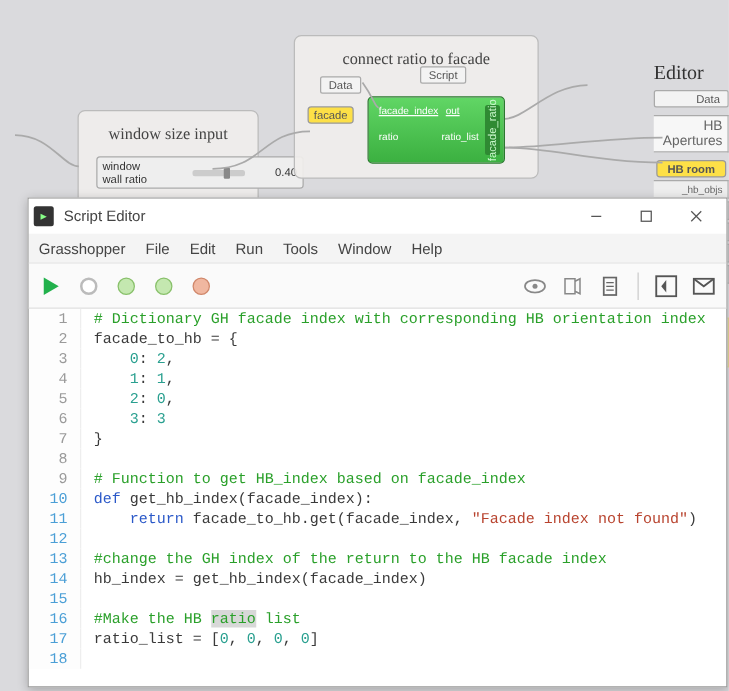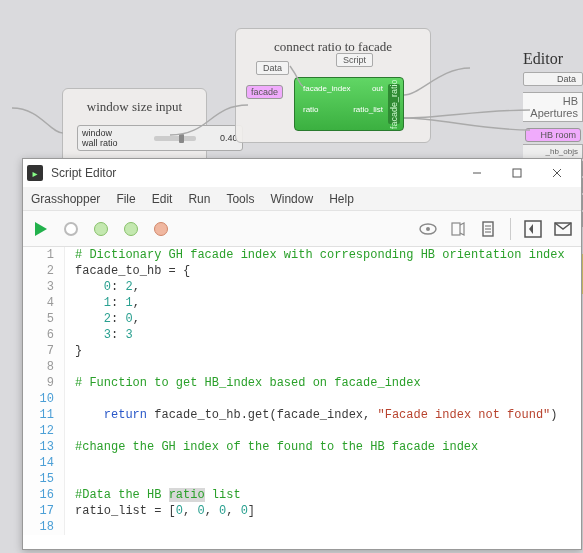--- a/index.html
+++ b/index.html
@@ -38,21 +38,21 @@
     align-items: center;
     background: #f5f5f5;
     border: 1px solid #999;
     border-radius: 3px;
     font-size: 10px;
     padding: 2px 6px;
     margin: 2px;
     color: #555;
   }
   .gh-comp.small { font-size: 9px; padding:1px 4px; }
-  .gh-comp.gray { background:#f0abfc; }
+  .gh-comp.gray { background:#fde047; }
   .gh-slider {
     display:inline-flex; align-items:center;
     background:#eee; border:1px solid #aaa; border-radius:3px;
     font-size:9px; padding:2px 4px; gap:24px;
   }
   .gh-slider .track { width:60px; height:5px; background:#ccc; border-radius:2px; position:relative; }
   .gh-slider .knob { position:absolute; left:60%; top:-2px; width:5px; height:9px; background:#888; border-radius:1px;}
   .facade-block {
     position:absolute;
     background:linear-gradient(#61d665,#3bb040);
@@ -191,37 +191,37 @@
       <span>0.40</span>
     </div>
   </div>
 
   <div class="gh-group" style="left:235px; top:28px; width:196px; height:115px;">
     <div class="gh-title">connect ratio to facade</div>
     <div class="data-tag" style="left:20px; top:32px;">Data</div>
     <div class="script-tag" style="left:100px; top:24px;">Script</div>
     <div class="gh-comp small gray" style="position:absolute; left:8px; top:54px;">facade</div>
     <div class="facade-block" style="left:58px; top:48px; width:110px; height:54px;">
-      <div style="display:flex; justify-content:space-between; gap:6px; font-size:8px;">
+      <div style="display:flex; gap:6px; font-size:8px;text-decoration:underline;">
         <span>facade_index</span>
         <span>out</span>
       </div>
       <div style="display:flex; justify-content:space-between; gap:6px; margin-top:12px; font-size:8px;">
         <span>ratio</span>
         <span>ratio_list</span>
       </div>
       <div class="vert">facade_ratio</div>
     </div>
   </div>
 
   <div class="gh-right">
     <div class="bigtitle">Editor</div>
     <div class="data-tag" style="position:relative; left:0; margin-top:4px;">Data</div>
     <div class="item" style="margin-top:6px; background:#f7f7f7; font-size:11px;">HB Apertures</div>
-    <div class="gh-comp small gray" style="display:block; margin-top:6px; text-align:right;">HB room</div>
+    <div class="gh-comp small gray" style="display:block; margin-top:6px; text-align:center;font-weight:bold;">HB room</div>
     <div class="item">_hb_objs</div>
     <div class="item">_ratio</div>
     <div class="item">_subdivide_</div>
     <div class="item">_win_height_</div>
     <div class="item">_sill_height_</div>
   </div>
 
   <div class="tooltip-frag"></div>
 </div>
 
@@ -344,43 +344,45 @@
       <div class="code-line">
         <div class="gutter">8</div>
         <div class="codecell"><span></span></div>
       </div>
       <div class="code-line">
         <div class="gutter">9</div>
         <div class="codecell"><span class="c-comment"># Function to get HB_index based on facade_index</span></div>
       </div>
       <div class="code-line">
         <div class="gutter hl">10</div>
+        <div class="codecell"><span class="c-keyword">def </span><span>get_hb_index(facade_index):</span></div>
       </div>
       <div class="code-line">
         <div class="gutter hl">11</div>
         <div class="codecell"><span>    </span><span class="c-keyword">return </span><span>facade_to_hb.get(facade_index, </span><span class="c-str">"Facade index not found"</span><span>)</span></div>
       </div>
       <div class="code-line">
         <div class="gutter hl">12</div>
         <div class="codecell"><span></span></div>
       </div>
       <div class="code-line">
         <div class="gutter hl">13</div>
-        <div class="codecell"><span class="c-comment">#change the GH index of the found to the HB facade index</span></div>
+        <div class="codecell"><span class="c-comment">#change the GH index of the return to the HB facade index</span></div>
       </div>
       <div class="code-line">
         <div class="gutter hl">14</div>
+        <div class="codecell"><span>hb_index = get_hb_index(facade_index)</span></div>
       </div>
       <div class="code-line">
         <div class="gutter hl">15</div>
         <div class="codecell"><span></span></div>
       </div>
       <div class="code-line">
         <div class="gutter hl">16</div>
-        <div class="codecell"><span class="c-comment">#Data the HB </span><span class="c-comment c-hl">ratio</span><span class="c-comment"> list</span></div>
+        <div class="codecell"><span class="c-comment">#Make the HB </span><span class="c-comment c-hl">ratio</span><span class="c-comment"> list</span></div>
       </div>
       <div class="code-line">
         <div class="gutter hl">17</div>
         <div class="codecell"><span>ratio_list = [</span><span class="c-num">0</span><span>, </span><span class="c-num">0</span><span>, </span><span class="c-num">0</span><span>, </span><span class="c-num">0</span><span>]</span></div>
       </div>
       <div class="code-line">
         <div class="gutter hl">18</div>
       </div>
     </div>
 </div>

